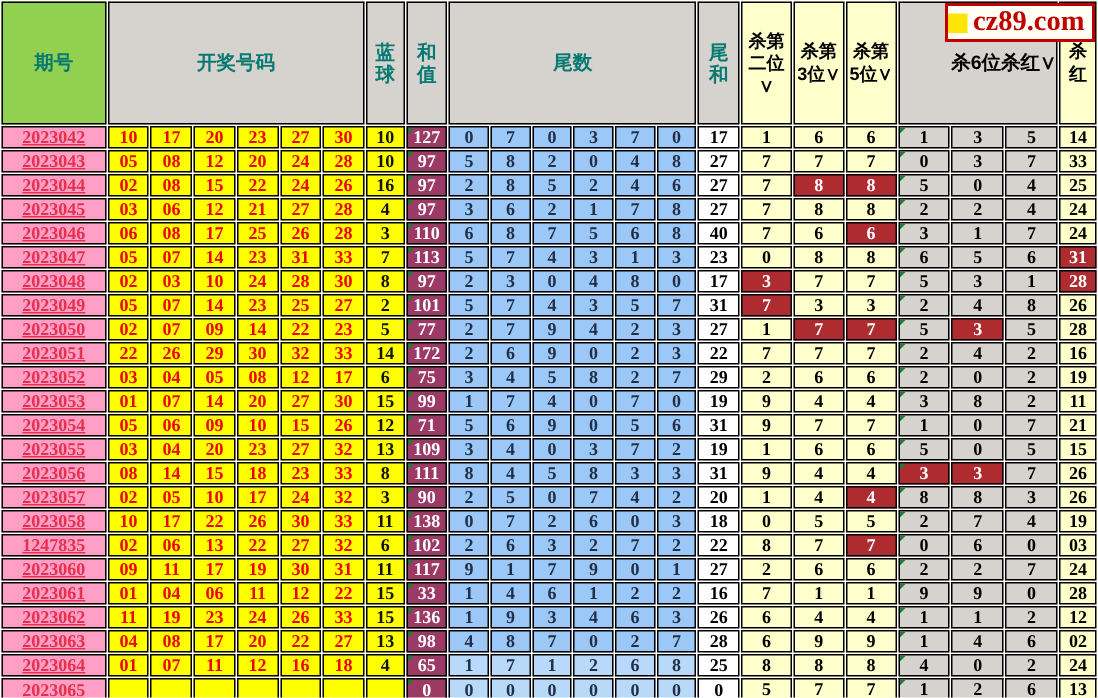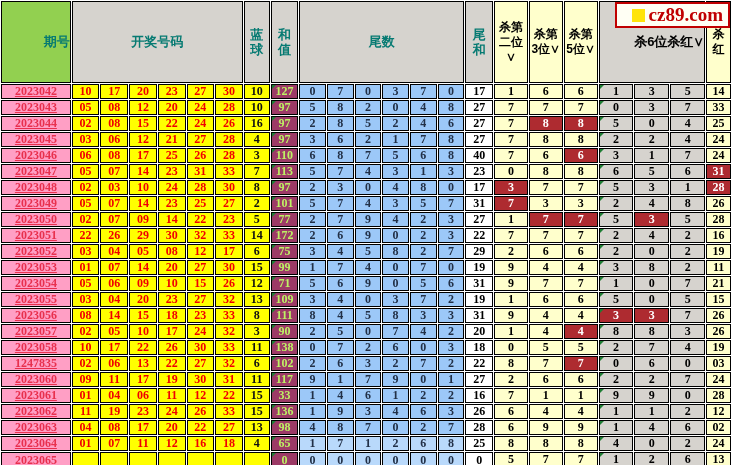--- a/index.html
+++ b/index.html
@@ -12,49 +12,49 @@
     width:732px;
   }
   th,td{
     border:1px solid #000;text-align:center;vertical-align:middle;
     padding:0;overflow:hidden;white-space:nowrap;
   }
   thead th{
     height:80px;font-weight:bold;font-size:13px;
     background:#d6d3ce;color:#067a72;
   }
-  th.h-period{background:#92d050;text-align:right;}
+  th.h-period{background:#92d050;}
   th.h-pale{background:#ffffcc;color:#000;font-size:12px;}
   th.h-wrap{white-space:normal;word-break:break-all;line-height:15px;padding:0 1px;}
   th.h-gray-k{color:#000;font-size:13px;text-align:right;}
   tbody td{
     height:13px;line-height:13px;font-weight:bold;font-size:12px;
     font-family:"Liberation Serif","DejaVu Serif",serif;
   }
   td.p{background:#ff9fc5;color:#e8304e;font-size:12px;text-decoration:underline;}
   td.r{background:#ffff00;color:#f00000;}
   td.b{background:#ffff00;color:#111;}
-  td.s{background:#9c3a66;color:#bef264;position:relative;}
+  td.s{background:#9c3a66;color:#ffffff;position:relative;}
   td.t{background:#9cc8f8;color:#223047;}
   td.lt{background:#b9d9fb;}
   td.ts{background:#ffffff;color:#000;}
   td.k,td.kr{background:#ffffcc;color:#000;}
   td.g{background:#d6d3ce;color:#000;position:relative;}
   td.hit{background:#ae2b30 !important;color:#fff !important;}
   td.tri::before{
     content:"";position:absolute;top:0;left:0;width:0;height:0;
     border-top:4px solid #1e7e34;border-right:4px solid transparent;
   }
   tbody tr:last-child td.k,
   tbody tr:last-child td.g,
   tbody tr:last-child td.kr{border-bottom:2px solid #7e2020;}
   .logo{
     position:absolute;top:2px;right:2px;z-index:5;
     background:#fffff4;border:2px solid #c00000;
-    display:flex;align-items:center;gap:4px;padding:1px 5px 1px 15px;
+    display:flex;align-items:center;gap:4px;padding:1px 5px 1px 0;
   }
   .logo-square{width:13px;height:13px;background:#ffe40a;display:inline-block;}
   .logo-text{
     font-family:"Liberation Serif","DejaVu Serif",serif;
     font-weight:bold;font-size:19px;color:#c00000;line-height:20px;
   }
 </style>
 </head>
 <body>
 

